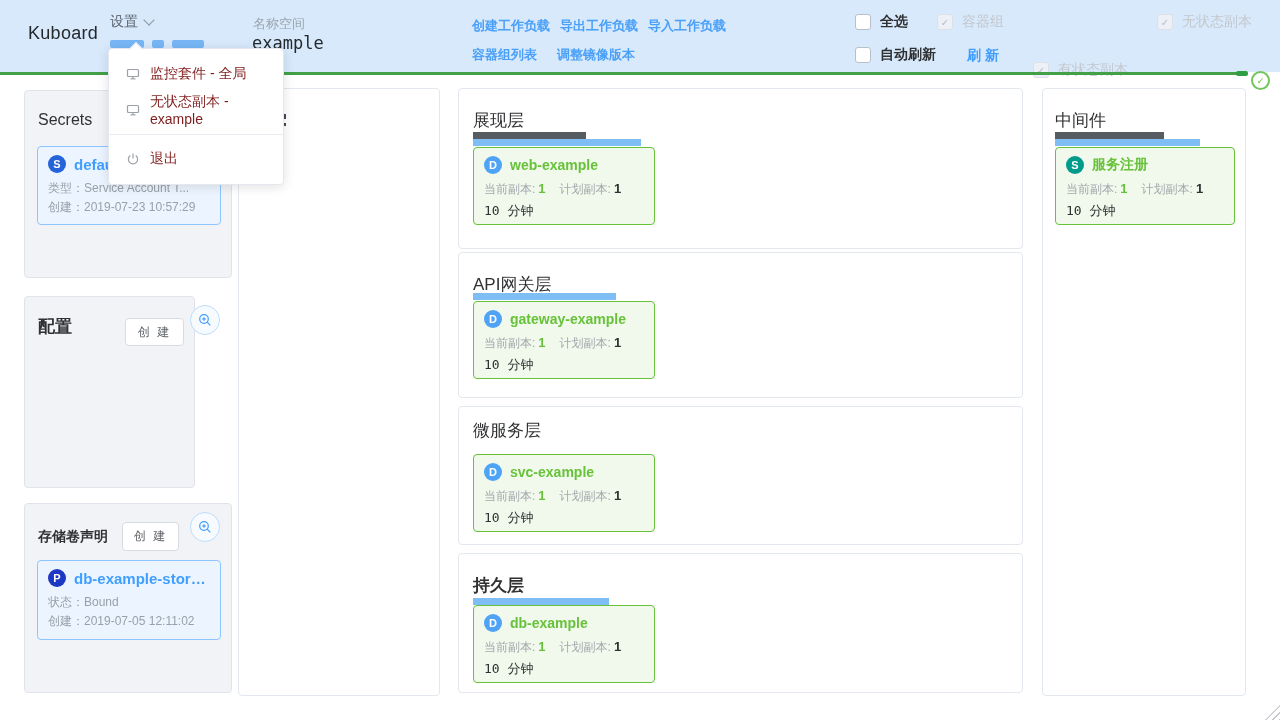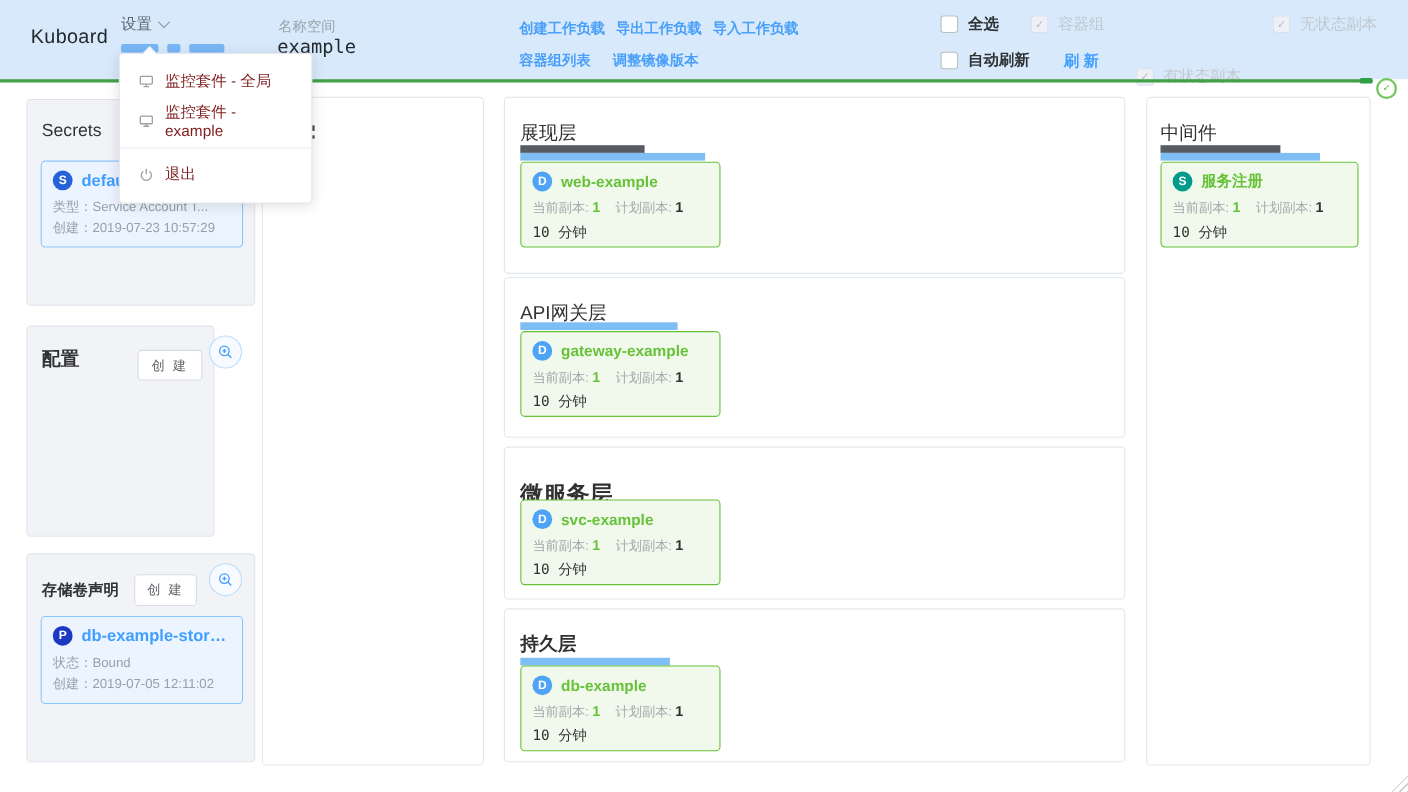--- a/index.html
+++ b/index.html
@@ -221,21 +221,21 @@
       </div>
       <div class="crow2">
         <span><span>当前副本:</span><span class="val g">1</span></span>
         <span><span>计划副本:</span><span class="val">1</span></span>
       </div>
       <div class="crow3">10 分钟</div>
     </div>
   </div>
 
   <div class="panel" style="left:458px;top:406px;width:565px;height:139px;">
-    <div class="ptitle" style="left:14px;top:28px;font-size:21px;font-weight:700;">微服务层</div>
+    <div class="ptitle" style="left:14px;top:12px;font-size:17px;font-weight:400;">微服务层</div>
     <div class="card green" style="left:14px;top:47px;width:182px;height:78px;">
       <div class="crow1">
         <span class="badge d">D</span>
         <span class="cname">svc-example</span>
       </div>
       <div class="crow2">
         <span><span>当前副本:</span><span class="val g">1</span></span>
         <span><span>计划副本:</span><span class="val">1</span></span>
       </div>
       <div class="crow3">10 分钟</div>
@@ -287,21 +287,21 @@
       <span>监控套件 - 全局</span>
     </div>
     <div class="mitem">
       <span class="micon">
         <svg width="14" height="14" viewBox="0 0 14 14">
             <rect x="1.5" y="2.5" width="11" height="7" rx="1" fill="none" stroke="#9aa0a6" stroke-width="1.2"></rect>
             <line x1="7" y1="9.5" x2="7" y2="11.5" stroke="#9aa0a6" stroke-width="1.2"></line>
             <line x1="4.5" y1="11.8" x2="9.5" y2="11.8" stroke="#9aa0a6" stroke-width="1.2"></line>
           </svg>
       </span>
-      <span>监控套件 - example</span>
+      <span>无状态副本 - example</span>
     </div>
     <div class="mdivider"></div>
     <div class="mitem">
       <span class="micon">
         <svg width="14" height="14" viewBox="0 0 14 14">
             <path d="M4.3 3.6a4.6 4.6 0 1 0 5.4 0" fill="none" stroke="#9aa0a6" stroke-width="1.2"></path>
             <line x1="7" y1="1.5" x2="7" y2="6.5" stroke="#9aa0a6" stroke-width="1.2"></line>
           </svg>
       </span>
       <span>退出</span>

